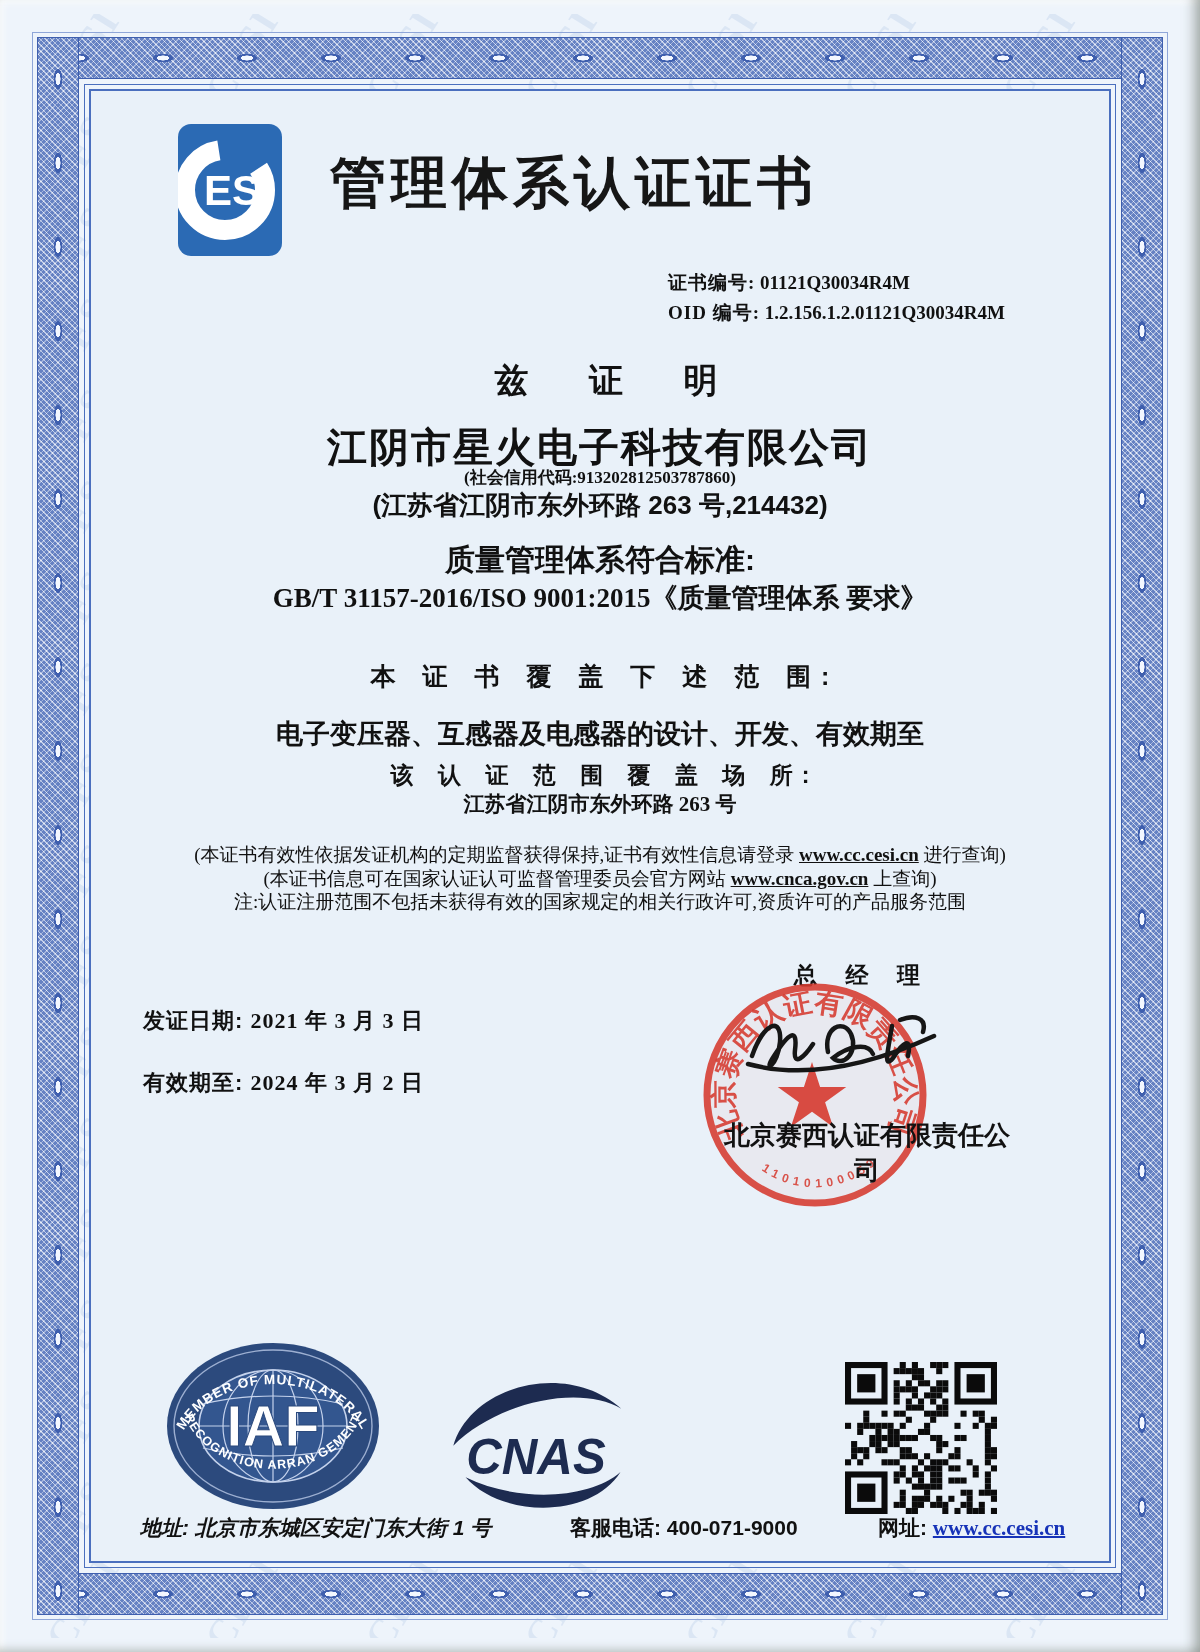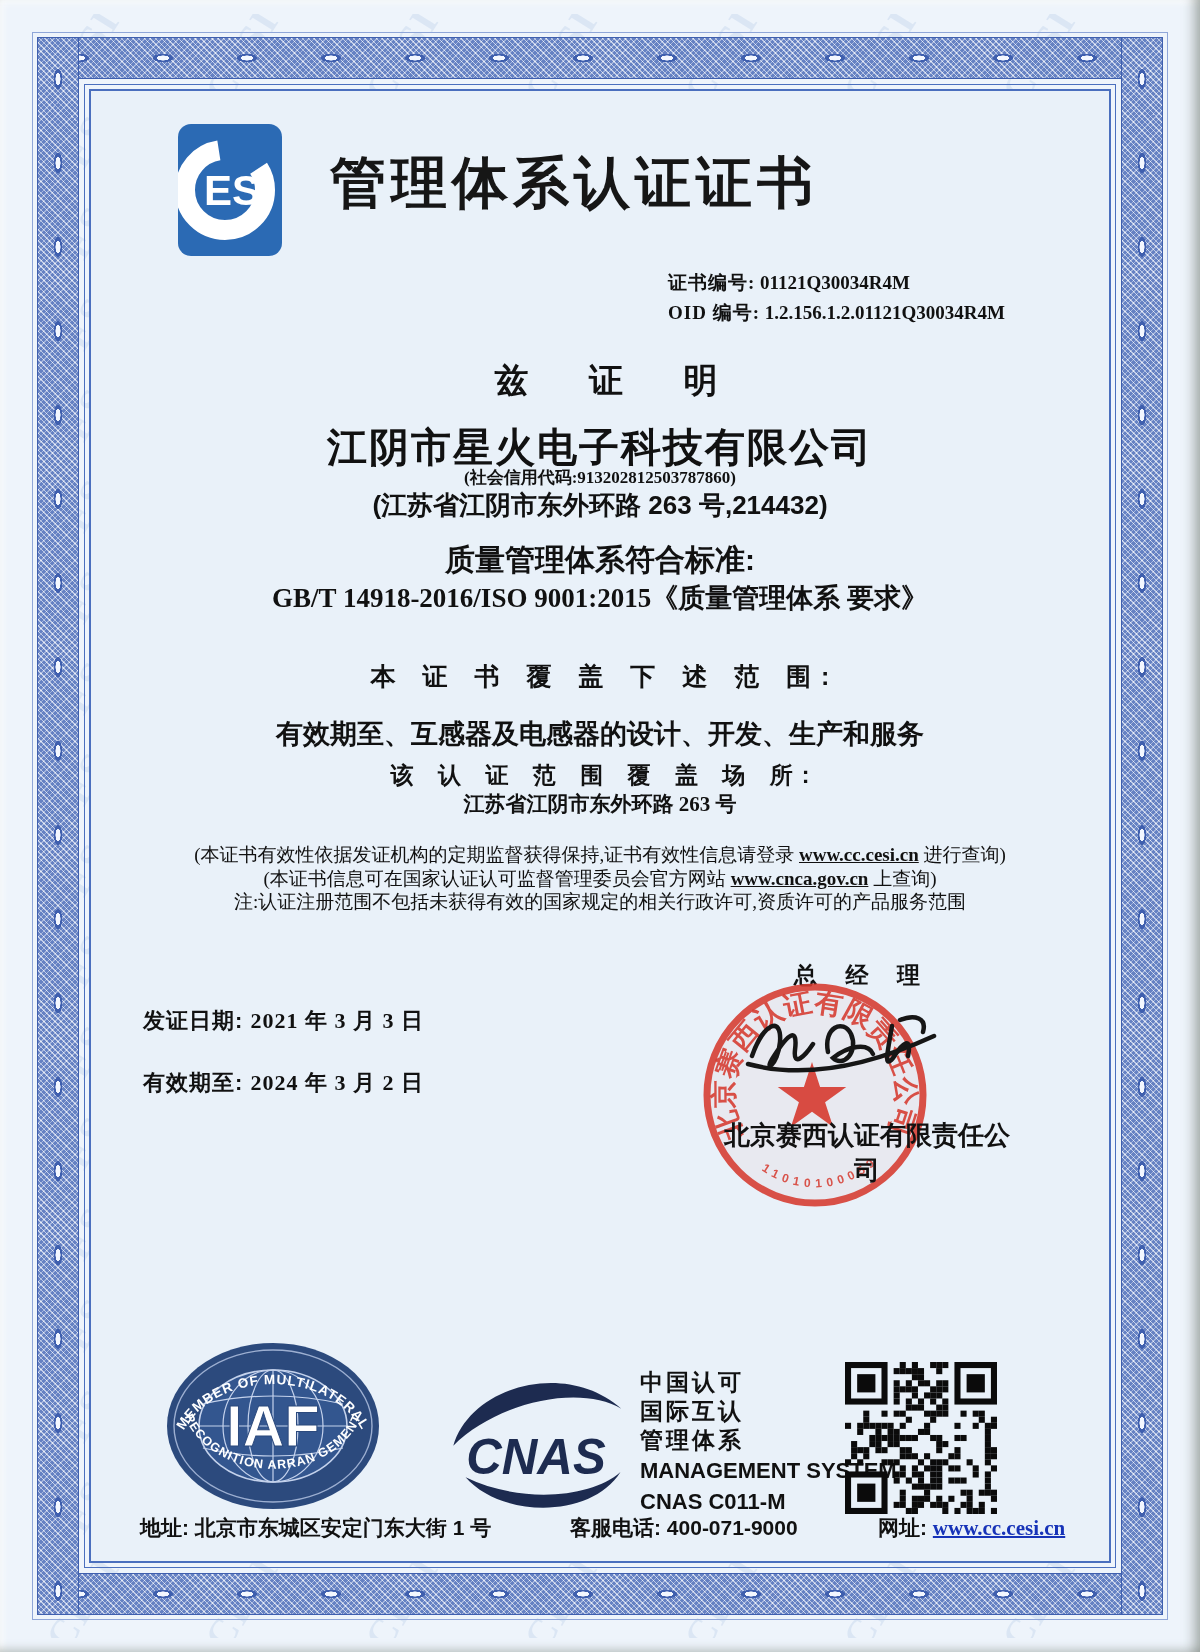--- a/index.html
+++ b/index.html
@@ -55,21 +55,21 @@
   .n1{top:842px;text-align:center;} .n2{top:866px;} .n3{top:889px;}
   .signer{left:762px;top:960px;width:190px;text-align:center;font-size:23px;font-weight:900;letter-spacing:11px;text-indent:11px;}
   .dates{font-size:22px;font-weight:bold;letter-spacing:1px;}
   .d1{left:143px;top:1006px;} .d2{left:143px;top:1068px;}
   .dates .dv{font-family:"Liberation Serif","DejaVu Serif",serif;}
   .issuer{left:712px;top:1118px;width:310px;text-align:center;font-size:26px;font-weight:900;}
   .accr{left:640px;top:1368px;line-height:29px;}
   .accr .cn{font-size:23px;font-weight:600;font-family:"Liberation Serif","DejaVu Serif",serif;letter-spacing:3px;}
   .accr .en{font-size:22px;font-weight:bold;line-height:31px;}
   .footer{top:1514px;font-size:21px;font-weight:bold;}
-  .f-addr{left:140px;} .f-phone{left:570px;} .f-web{left:878px;}
+  .f-addr{left:140px;font-style:italic;} .f-phone{left:570px;} .f-web{left:878px;}
   .f-web .weblink{color:#1733b8;font-family:"Liberation Serif","DejaVu Serif",serif;text-decoration:underline;text-decoration-thickness:2px;}
   .seal-wrap{left:695px;top:975px;width:240px;height:240px;}
   .sig-wrap{left:742px;top:998px;width:200px;height:92px;}
 </style>
 </head>
 <body>
 
 <div class="page">
 
   <div class="wm">
@@ -230,23 +230,23 @@
       <span class="lbl">OID 编号:</span>
       <span>1.2.156.1.2.01121Q30034R4M</span>
     </div>
   </div>
 
   <div class="abs z center certify">兹 证 明</div>
   <div class="abs z center company">江阴市星火电子科技有限公司</div>
   <div class="abs z center credit">(社会信用代码:913202812503787860)</div>
   <div class="abs z center addr">(江苏省江阴市东外环路 263 号,214432)</div>
   <div class="abs z center stdh">质量管理体系符合标准:</div>
-  <div class="abs z center std">GB/T 14918-2016/ISO 9001:2015《质量管理体系 要求》</div>
+  <div class="abs z center std">GB/T 31157-2016/ISO 9001:2015《质量管理体系 要求》</div>
   <div class="abs z center scopeh">本 证 书 覆 盖 下 述 范 围:</div>
-  <div class="abs z center scope">有效期至、互感器及电感器的设计、开发、生产和服务</div>
+  <div class="abs z center scope">电子变压器、互感器及电感器的设计、开发、有效期至</div>
   <div class="abs z center sitesh">该 认 证 范 围 覆 盖 场 所:</div>
   <div class="abs z center site">江苏省江阴市东外环路 263 号</div>
 
   <div class="abs z center note n1">
     <span>(本证书有效性依据发证机构的定期监督获得保持,证书有效性信息请登录 </span><span class="lnk">www.cc.cesi.cn</span><span> 进行查询)</span>
   </div>
   <div class="abs z center note n2">
     <span>(本证书信息可在国家认证认可监督管理委员会官方网站 </span><span class="lnk">www.cnca.gov.cn</span><span> 上查询)</span>
   </div>
   <div class="abs z center note n3">注:认证注册范围不包括未获得有效的国家规定的相关行政许可,资质许可的产品服务范围</div>
@@ -321,27 +321,20 @@
   </div>
 
   <div class="abs z" style="left:448px;top:1368px;width:176px;height:150px;">
     <svg width="176" height="150" viewBox="0 0 200 170">
       <path d="M6,88 C26,20 134,-10 197,46 C150,18 56,38 6,88 Z" fill="#1d2b50"></path>
       <text x="100" y="120" text-anchor="middle" font-family="Liberation Sans, DejaVu Sans, sans-serif" font-size="56" font-weight="900" font-style="italic" fill="#1d2b50">CNAS</text>
       <path d="M20,124 C60,170 162,172 196,118 C162,148 82,154 20,124 Z" fill="#1d2b50"></path>
     </svg>
   </div>
 
-  <div class="abs z accr">
-    <div class="cn">中国认可</div>
-    <div class="cn">国际互认</div>
-    <div class="cn">管理体系</div>
-    <div class="en">MANAGEMENT SYSTEM</div>
-    <div class="en">CNAS C011-M</div>
-  </div>
 
   <div class="abs z" style="left:845px;top:1362px;width:152px;height:152px;">
     <svg id="qr-svg" width="152" height="152" viewBox="0 0 150 150">
         <g fill="#0b0b0b">
           <rect x="54" y="0" width="6" height="6"></rect>
           <rect x="66" y="0" width="6" height="6"></rect>
           <rect x="84" y="0" width="6" height="6"></rect>
           <rect x="90" y="0" width="6" height="6"></rect>
           <rect x="96" y="0" width="6" height="6"></rect>
           <rect x="48" y="6" width="6" height="6"></rect>

